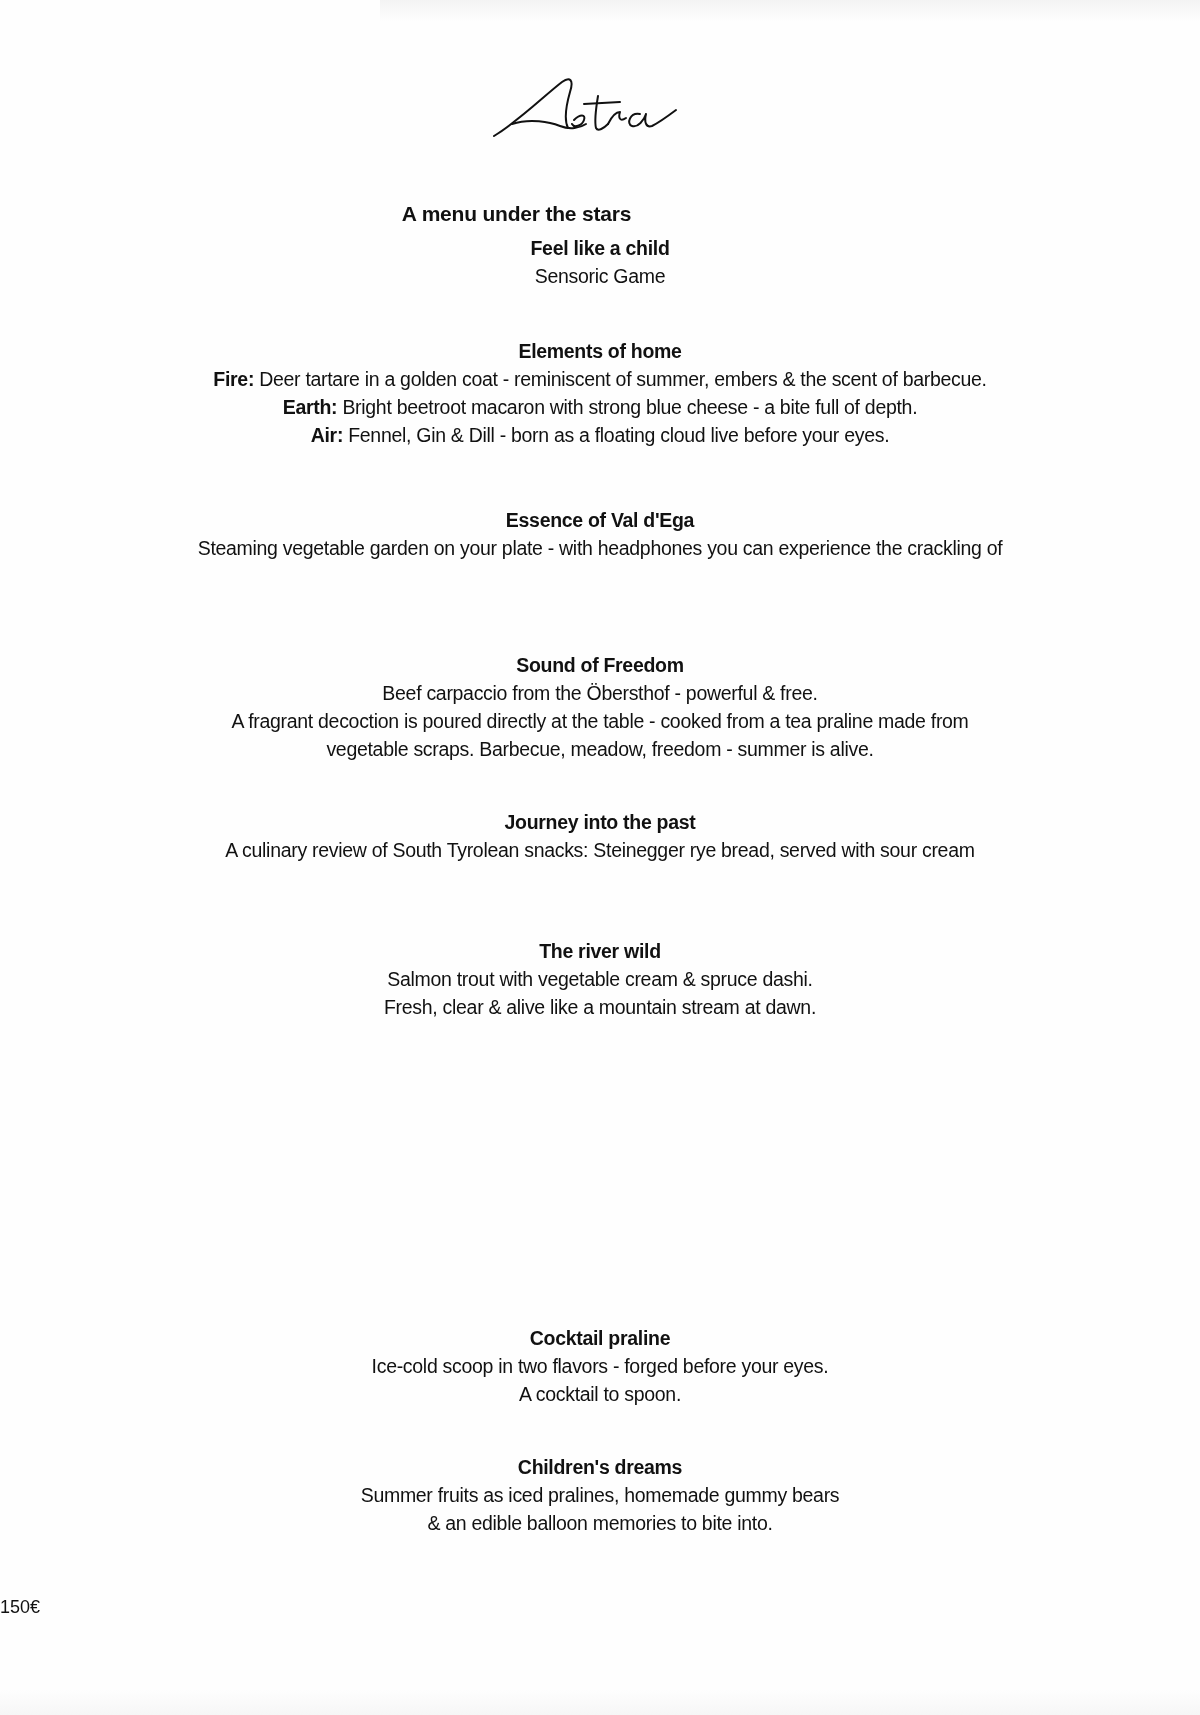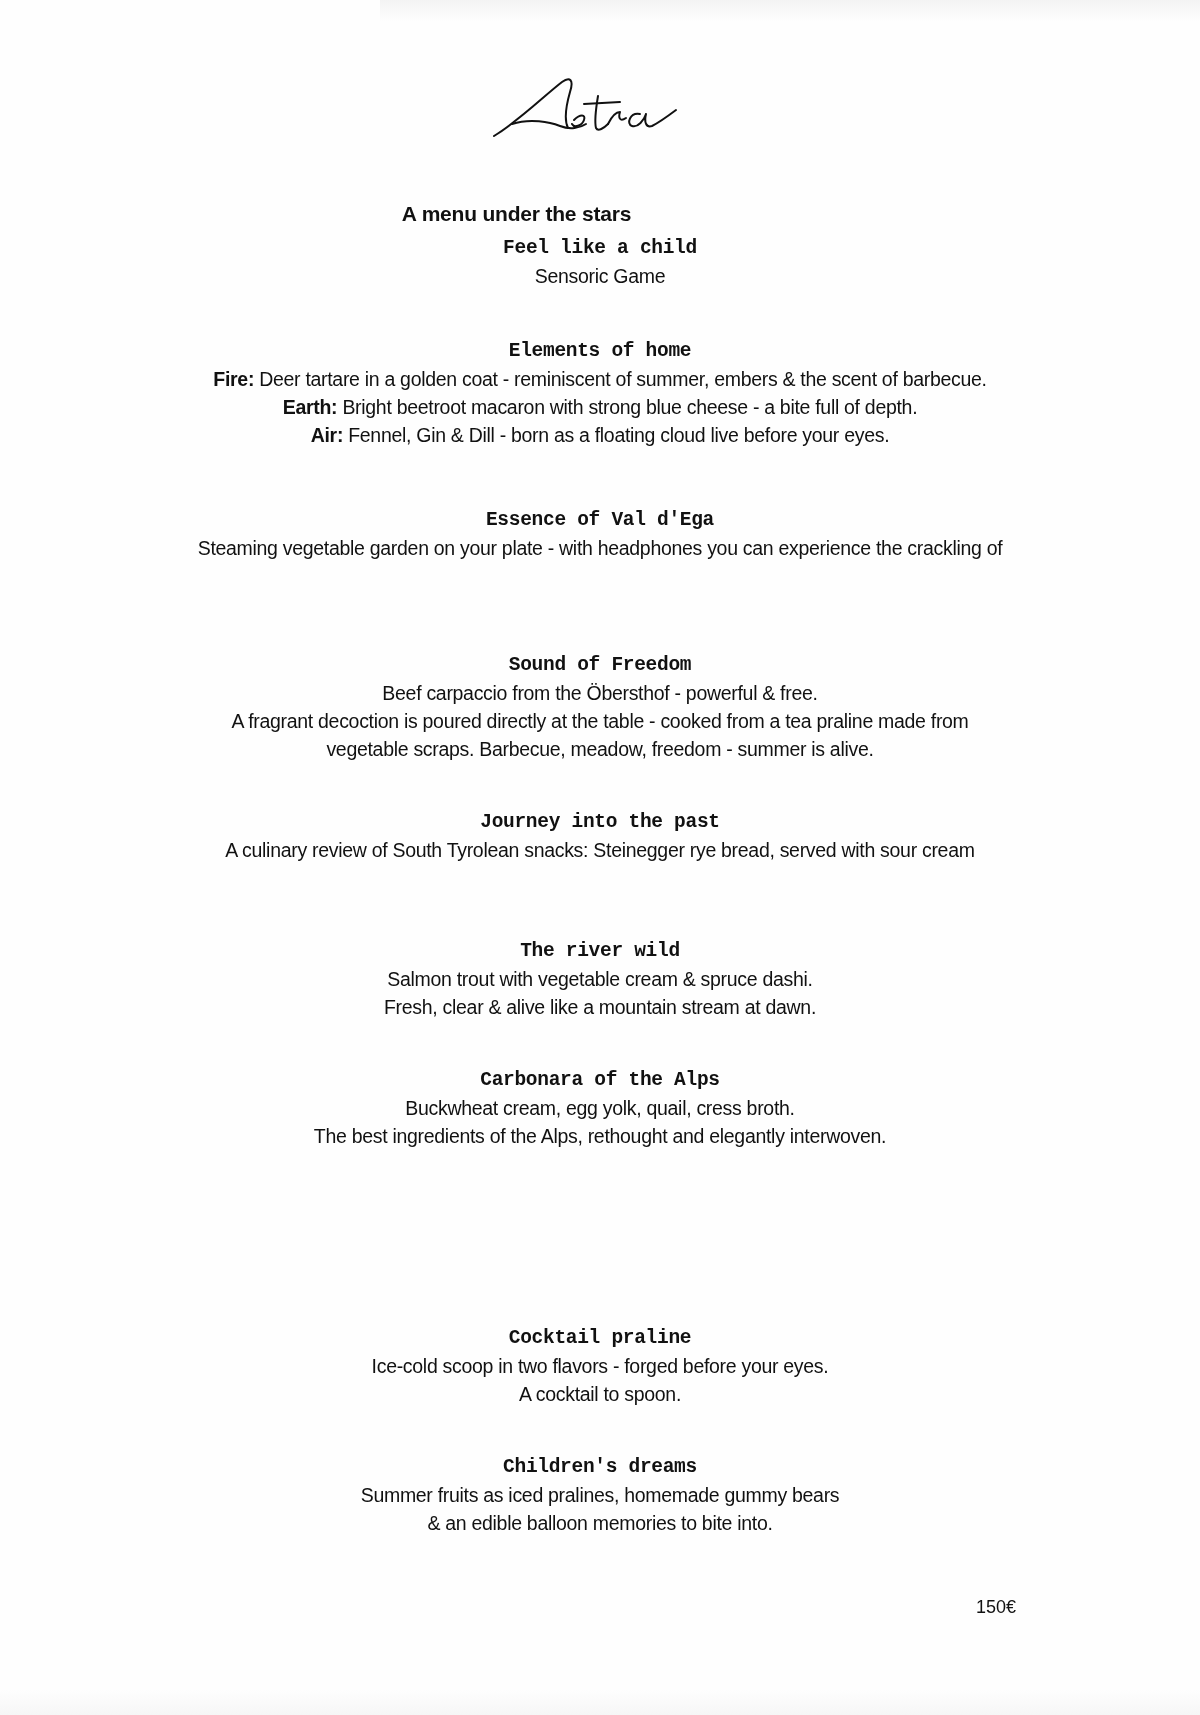--- a/index.html
+++ b/index.html
@@ -48,33 +48,32 @@
       left: 60px;
       width: 1080px;
       text-align: center;
       font-size: 19.5px;
       line-height: 28px;
       letter-spacing: -0.3px;
     }
     .course-title {
       font-weight: bold;
       display: block;
-      font-family: Liberation Mono, monospace;
     }
     .course-line {
       display: block;
     }
     .label {
       font-weight: bold;
     }
     .price {
       position: absolute;
       left: 0; width: 1016px;
       top: 1597px;
-      text-align: right;
+      text-align: left;
       font-size: 18px;
     }
     .bottom-shade {
       position: absolute;
       left: 0; top: 1690px;
       width: 1200px; height: 25px;
       background: linear-gradient(to bottom, #fefefe, #f6f6f6);
     }
   </style>
 </head>
@@ -131,25 +130,20 @@
     <span class="course-title">Journey into the past</span>
     <span class="course-line">A culinary review of South Tyrolean snacks: Steinegger rye bread, served with sour cream</span>
   </div>
 
   <div class="course" style="top:937px">
     <span class="course-title">The river wild</span>
     <span class="course-line">Salmon trout with vegetable cream &amp; spruce dashi.</span>
     <span class="course-line">Fresh, clear &amp; alive like a mountain stream at dawn.</span>
   </div>
 
-  <div class="course" style="top:1066px">
-    <span class="course-title">Carbonara of the Alps</span>
-    <span class="course-line">Buckwheat cream, egg yolk, quail, cress broth.</span>
-    <span class="course-line">The best ingredients of the Alps, rethought and elegantly interwoven.</span>
-  </div>
 
 
   <div class="course" style="top:1324px">
     <span class="course-title">Cocktail praline</span>
     <span class="course-line">Ice-cold scoop in two flavors - forged before your eyes.</span>
     <span class="course-line">A cocktail to spoon.</span>
   </div>
 
   <div class="course" style="top:1453px">
     <span class="course-title">Children's dreams</span>

